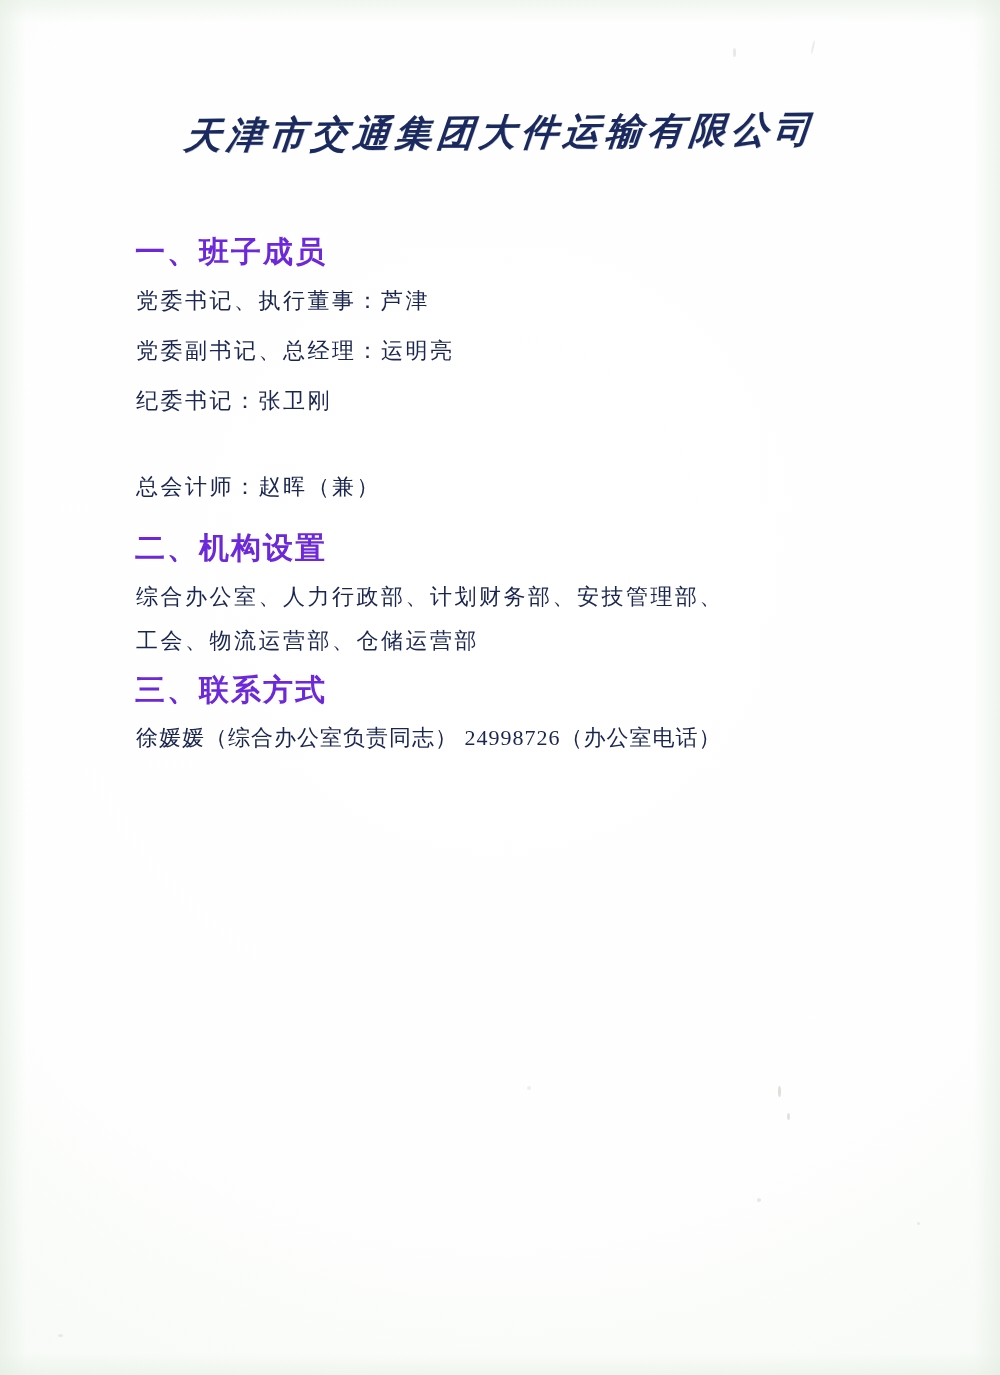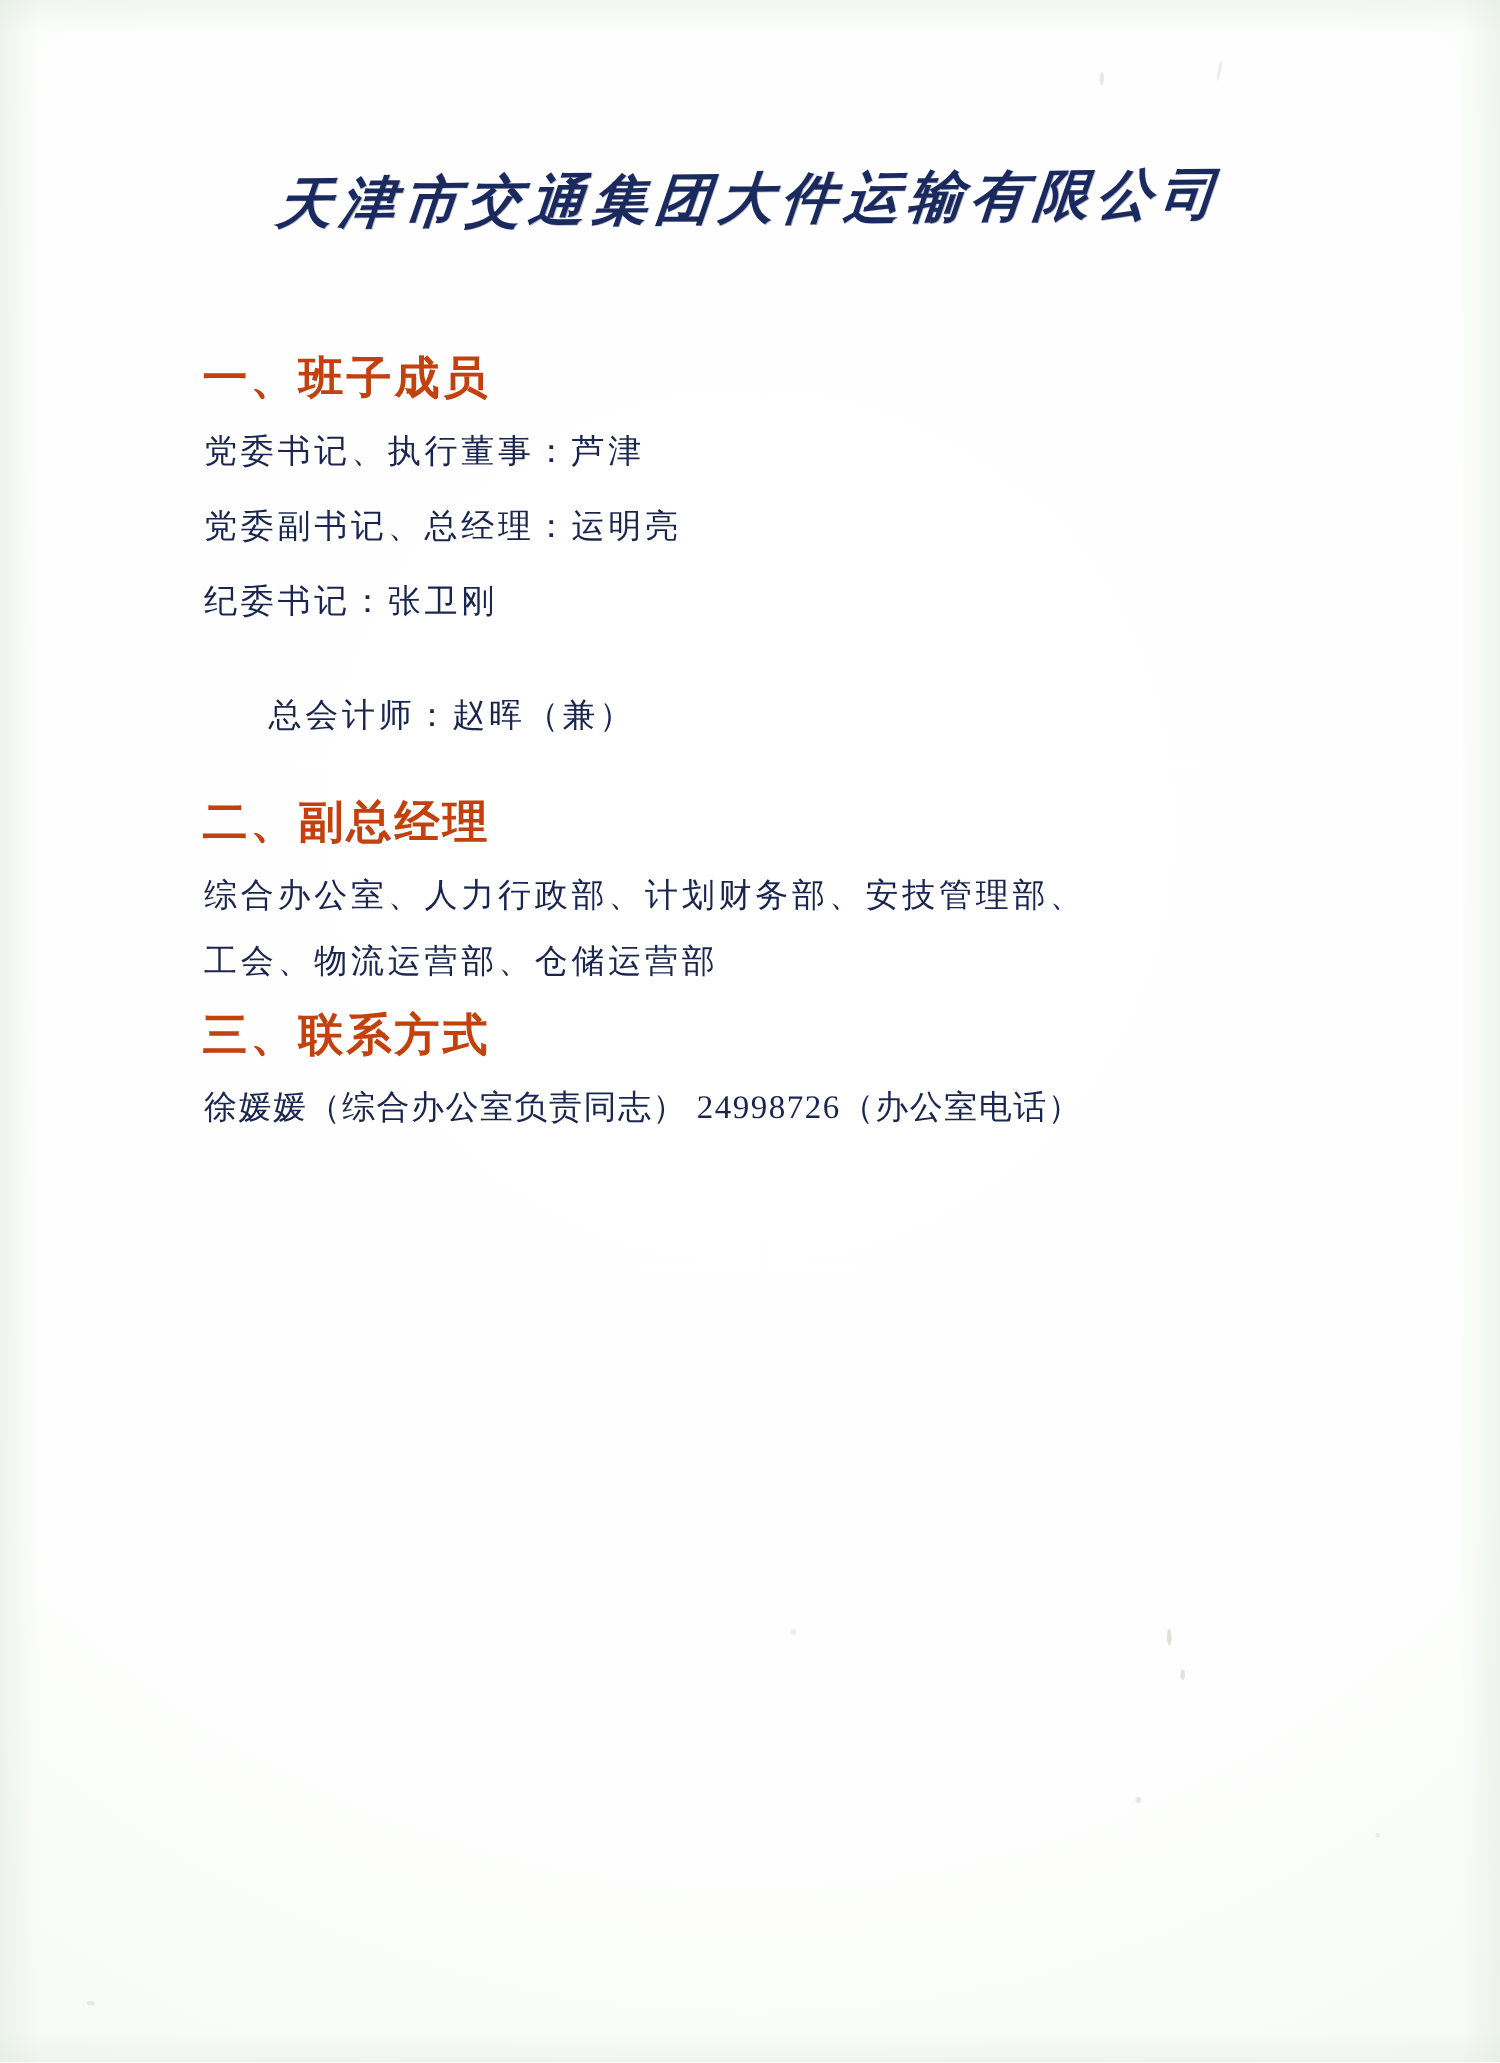--- a/index.html
+++ b/index.html
@@ -57,21 +57,21 @@
     transform: skewX(-6deg) rotate(-0.6deg);
     text-shadow: 0.6px 0.4px 0 rgba(27,42,94,0.35);
   }
 
   .section-head {
     position: absolute;
     left: 135px;
     font-weight: bold;
     font-size: 30px;
     letter-spacing: 2px;
-    color: #c2410c;
+    color: #6d28d9;
   }
 
   .line {
     position: absolute;
     left: 136px;
     font-size: 22px;
     letter-spacing: 2.5px;
     color: #1a2550;
     white-space: nowrap;
   }
@@ -79,21 +79,21 @@
   .line.tight {
     letter-spacing: 1px;
   }
 
   
   #head-1   { top: 232px; }
   #mem-1    { top: 286px; }
   #mem-2    { top: 336px; }
   #mem-3    { top: 386px; font-family: Liberation Serif, serif; }
   #mem-4    { top: 436px; }
-  #mem-5    { top: 462px; margin-left: 43px; }
+  #mem-5    { top: 472px; }
   #head-2   { top: 528px; }
   #org-1    { top: 582px; }
   #org-2    { top: 626px; }
   #head-3   { top: 670px; }
   #contact-1{ top: 723px; }
 
   
   .speck {
     position: absolute;
     background: #b9c6b6;
@@ -122,21 +122,21 @@
 
   <div class="line" id="mem-1">党委书记、执行董事：芦津</div>
 
   <div class="line" id="mem-2">党委副书记、总经理：运明亮</div>
 
   <div class="line" id="mem-3">纪委书记：张卫刚</div>
 
 
   <div class="line" id="mem-5">总会计师：赵晖（兼）</div>
 
-  <div class="section-head" id="head-2">二、副总经理</div>
+  <div class="section-head" id="head-2">二、机构设置</div>
 
   <div class="line" id="org-1">综合办公室、人力行政部、计划财务部、安技管理部、</div>
 
   <div class="line" id="org-2">工会、物流运营部、仓储运营部</div>
 
   <div class="section-head" id="head-3">三、联系方式</div>
 
   <div class="line tight" id="contact-1">徐媛媛（综合办公室负责同志） 24998726（办公室电话）</div>
 
 </div>

